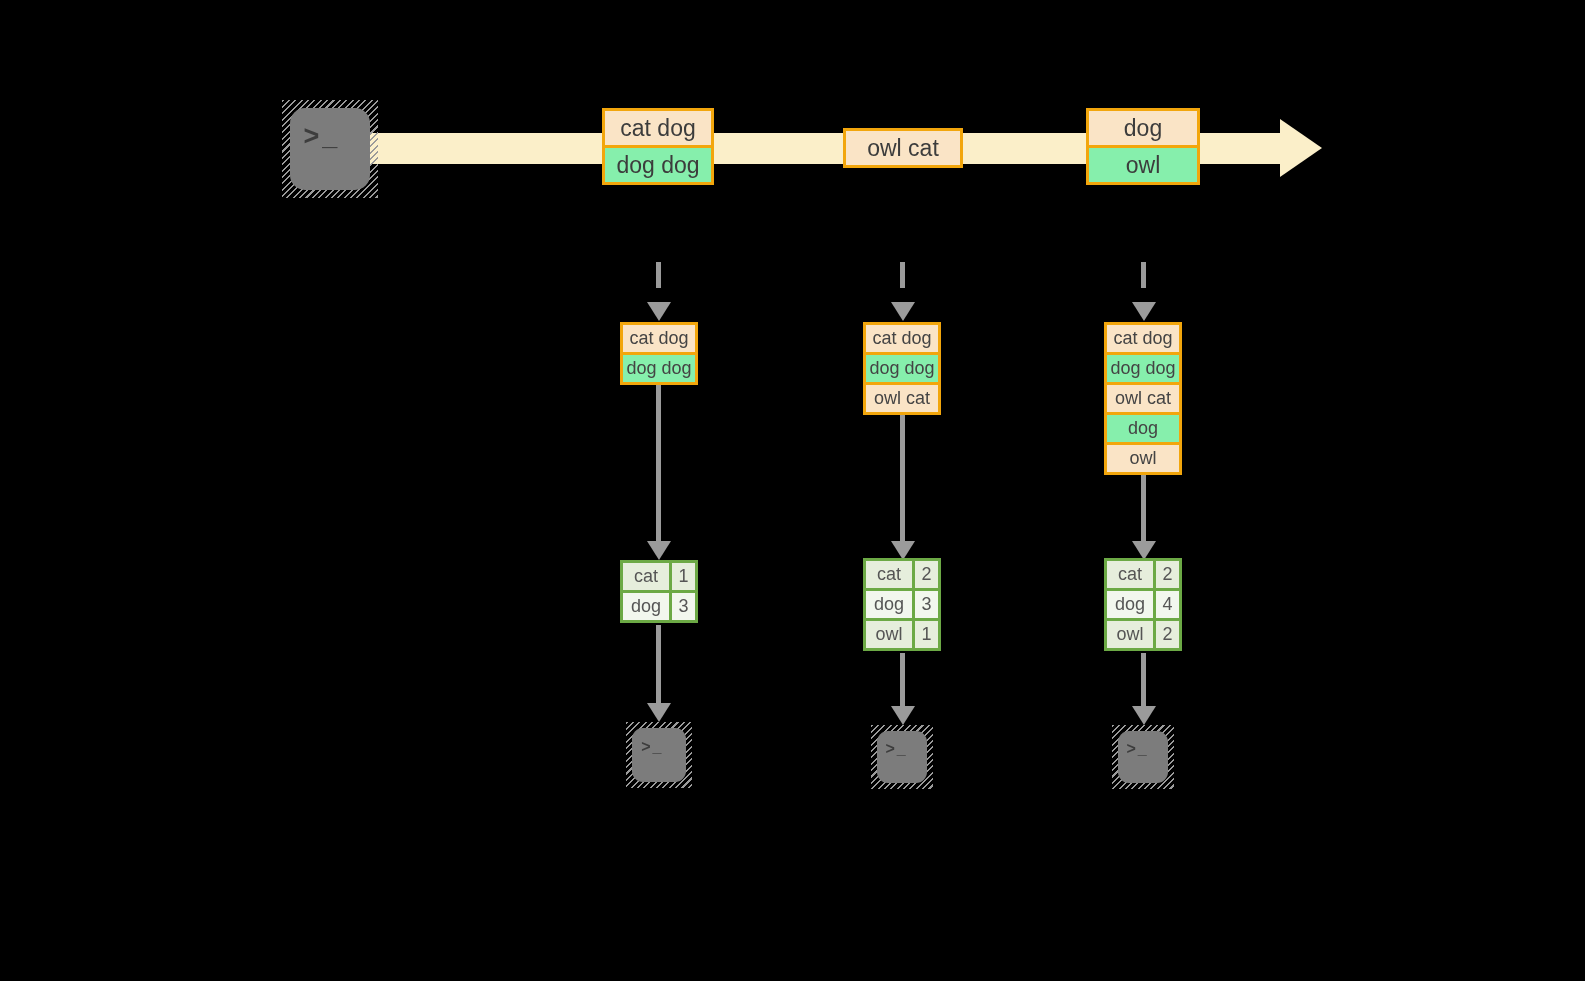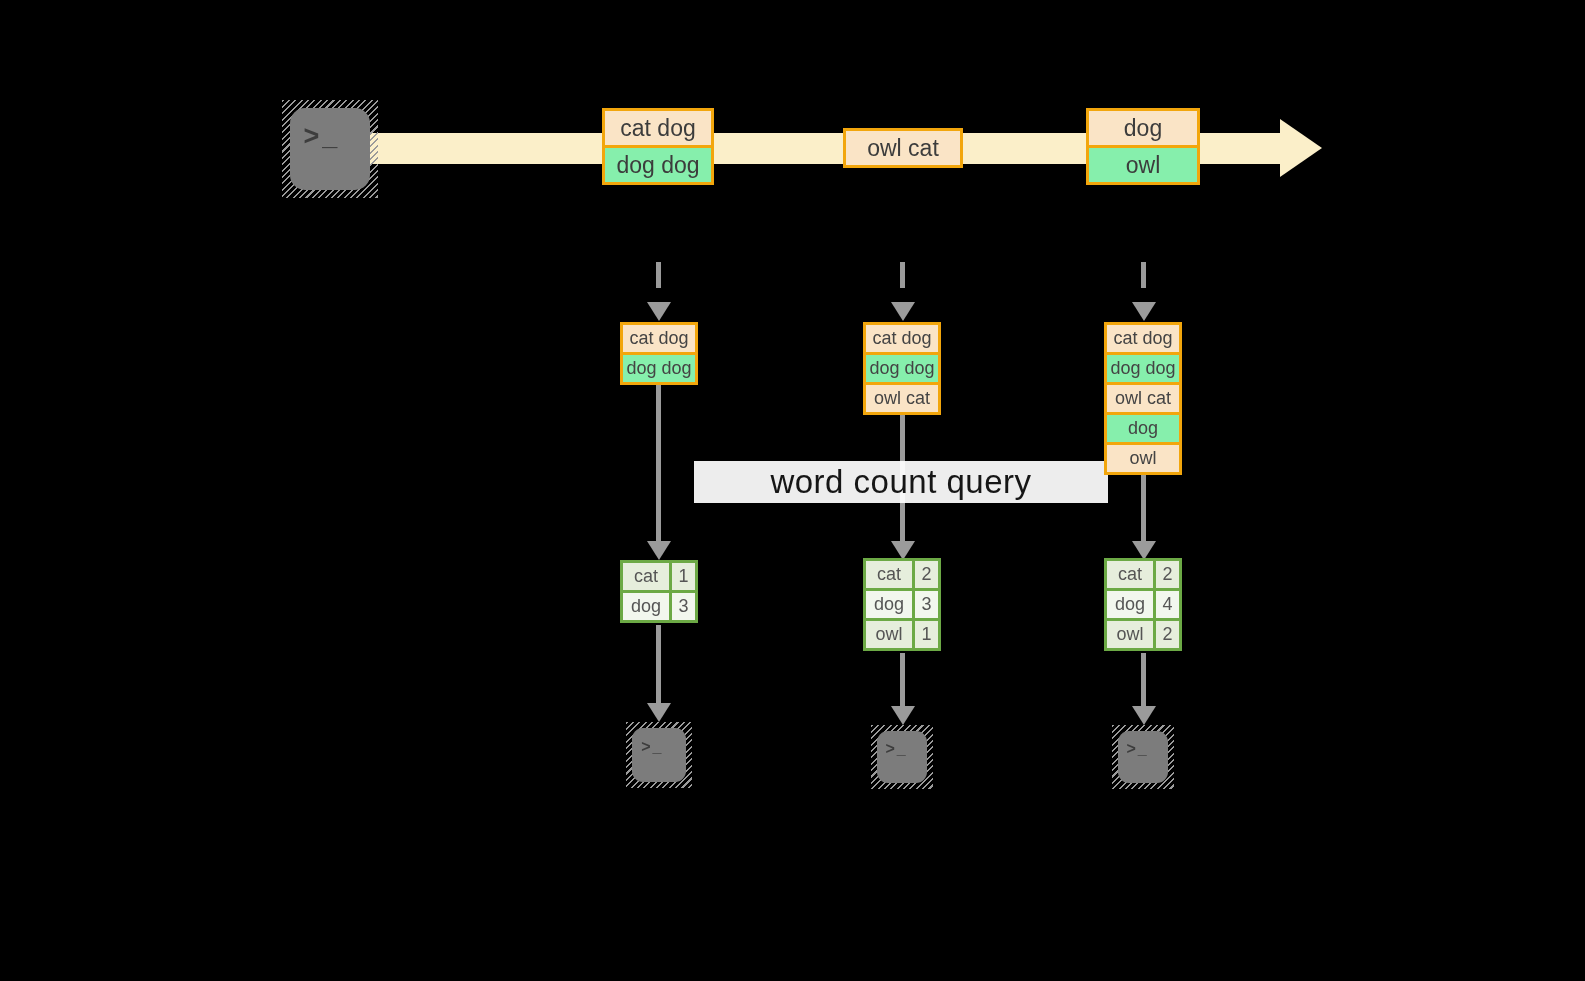--- a/index.html
+++ b/index.html
@@ -99,23 +99,20 @@
     <div class="wrow fill-d">owl</div>
   </div>
 
   <div class="vline" style="left:656px;top:385px;height:156px;"></div>
   <div class="ahead" style="left:647px;top:541px;"></div>
   <div class="vline z1" style="left:900px;top:415px;height:126px;"></div>
   <div class="ahead" style="left:891px;top:541px;"></div>
   <div class="vline" style="left:1141px;top:475px;height:66px;"></div>
   <div class="ahead" style="left:1132px;top:541px;"></div>
 
-  <div class="banner">
-    <span>word count query</span>
-  </div>
 
   <div class="rtable" style="left:620px;top:560px;">
     <div class="rrow g-d">
       <div class="rcell word">cat</div>
       <div class="rcell num">1</div>
     </div>
     <div class="rrow g-l">
       <div class="rcell word">dog</div>
       <div class="rcell num">3</div>
     </div>

